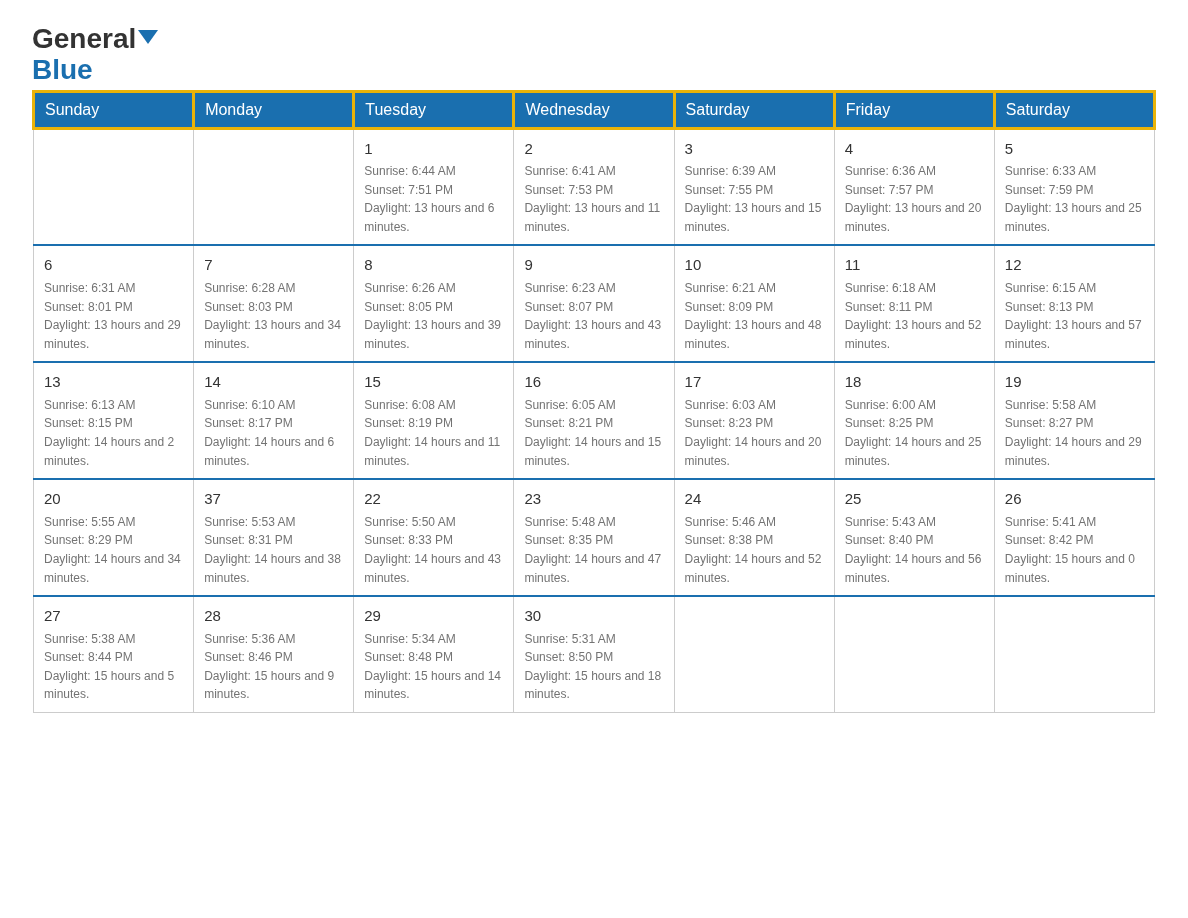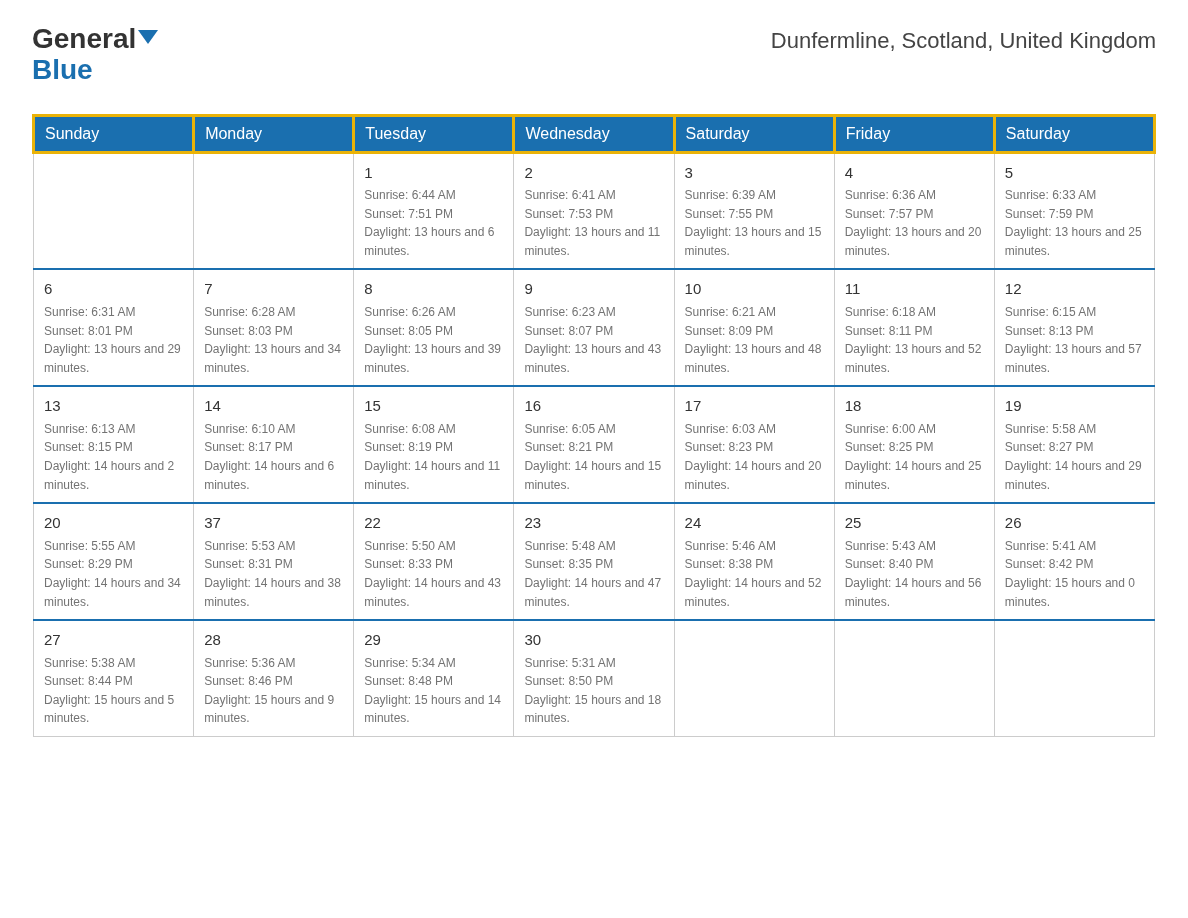--- a/index.html
+++ b/index.html
@@ -7,21 +7,21 @@
       font-family: Arial, Helvetica, sans-serif;
       background: #fff;
       padding: 24px 32px;
       width: 1188px;
       min-height: 918px;
     }
     .header-area {
       display: flex;
       justify-content: space-between;
       align-items: flex-start;
-      margin-bottom: 28px;
+      margin-bottom: 4px;
     }
     .logo {
       display: flex;
       flex-direction: column;
       align-items: flex-start;
     }
     .logo-text {
       font-size: 28px;
       font-weight: bold;
       color: #333;
@@ -101,21 +101,20 @@
 <body>
 
 <div class="header-area">
   <div class="logo">
     <div class="logo-text">
       <span class="logo-general">General</span><span class="logo-triangle"></span><br>
       <span class="logo-blue">Blue</span>
     </div>
   </div>
   <div class="title-area">
-    <div class="location-title">Dunfermline, Scotland, United Kingdom</div>
   </div>
 </div>
 
 <table class="calendar">
   <thead>
     <tr>
     <th>Sunday</th>
         <th>Monday</th>
         <th>Tuesday</th>
         <th>Wednesday</th>

